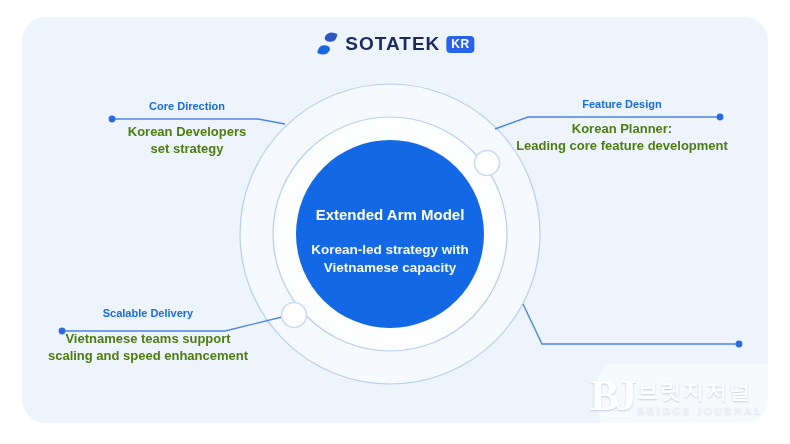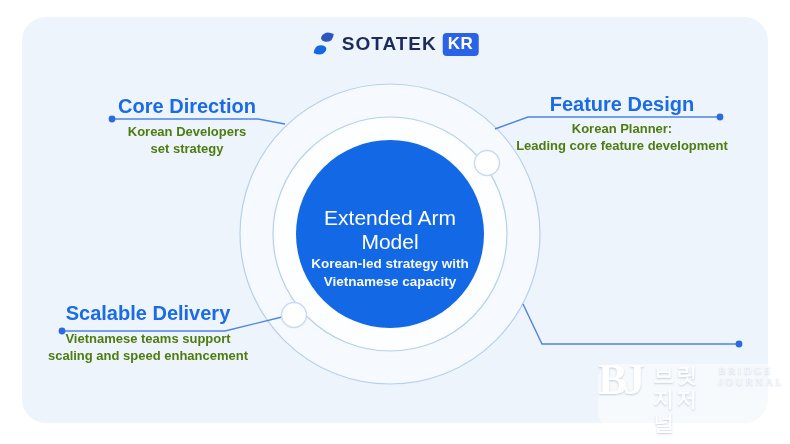--- a/index.html
+++ b/index.html
@@ -7,48 +7,48 @@
               font-family:"Liberation Sans","DejaVu Sans",sans-serif; }
   .canvas { position:relative; width:790px; height:444px; }
   .panel { position:absolute; left:22px; top:17px; width:746px; height:406px;
            background:#eef4fb; border-radius:24px; }
   svg.diagram { position:absolute; left:0; top:0; width:790px; height:444px; }
 
   
   .logo { position:absolute; top:31px; left:50%; transform:translateX(-50%);
           display:flex; align-items:center; gap:6px; }
   .brand { font-size:19px; font-weight:800; letter-spacing:1px; color:#1c2a5e;text-align:center; }
-  .badge { background:#2b63e8; color:#ffffff; font-size:17px; font-weight:800;
+  .badge { background:#2b63e8; color:#ffffff; font-size:12px; font-weight:800;
            padding:1px 5px 2px; border-radius:4px; letter-spacing:.5px; }
 
   
   .callout { position:absolute; width:250px; text-align:center; }
-  .callout .title { font-size:20px; font-weight:800; color:#1a6be8; line-height:19px; }
+  .callout .title { font-size:11px; font-weight:800; color:#1a6be8; line-height:19px; }
   .callout .desc  { font-size:13px; font-weight:600; color:#4d7c0f; line-height:16.5px; margin-top:7px; }
   .pre { white-space:pre-line; }
   .co-core  { left:62px;  top:97px;  }
   .co-feat  { left:497px; top:95px;  }
   .co-scal  { left:23px;  top:304px; }
   .co-impl  { left:515px; top:306px; }
   .co-core .desc, .co-scal .desc { margin-top:8px; }
   .co-impl .desc { margin-top:6px; }
 
   
   .center-text { position:absolute; left:296px; top:206px; width:188px; text-align:center; color:#ffffff; }
-  .center-text .c-title { font-size:21px; font-weight:400; }
-  .center-text .c-sub   { font-size:13.5px; font-weight:600; line-height:18px; margin-top:1px; opacity:.96; }
+  .center-text .c-title { font-size:15px; font-weight:700; }
+  .center-text .c-sub   { font-size:13.5px; font-weight:600; line-height:18px; margin-top:18px; opacity:.96; }
 
   
   .wm-glow { position:absolute; left:598px; top:364px; width:186px; height:64px;
              background:rgba(255,255,255,.55); border-radius:16px; }
-  .watermark { position:absolute; left:590px; top:360px; display:flex; align-items:flex-start; gap:12px;
-               color:#ffffff; text-shadow:0 1px 2px rgba(150,168,196,.55);margin-left:8px; }
+  .watermark { position:absolute; left:590px; top:376px; display:flex; align-items:flex-start; gap:4px;
+               color:#ffffff; text-shadow:0 1px 2px rgba(150,168,196,.55); }
   .wm-mono { font-family:"Liberation Serif","DejaVu Serif",serif; font-size:44px; font-weight:700;
              line-height:40px; letter-spacing:-4px; }
-  .wm-col { display:flex; flex-direction:row; padding-top:3px; }
+  .wm-col { display:flex; flex-direction:column; padding-top:3px; }
   .wm-kr { font-size:21px; font-weight:800; letter-spacing:2px; line-height:24px; }
   .wm-en { font-family:"Liberation Serif","DejaVu Serif",serif; font-size:10.5px; letter-spacing:2.6px;
            margin-top:2px; color:rgba(244,247,252,.95); }
 </style>
 </head>
 <body>
 
 <div class="canvas">
   <div class="panel"></div>
 

